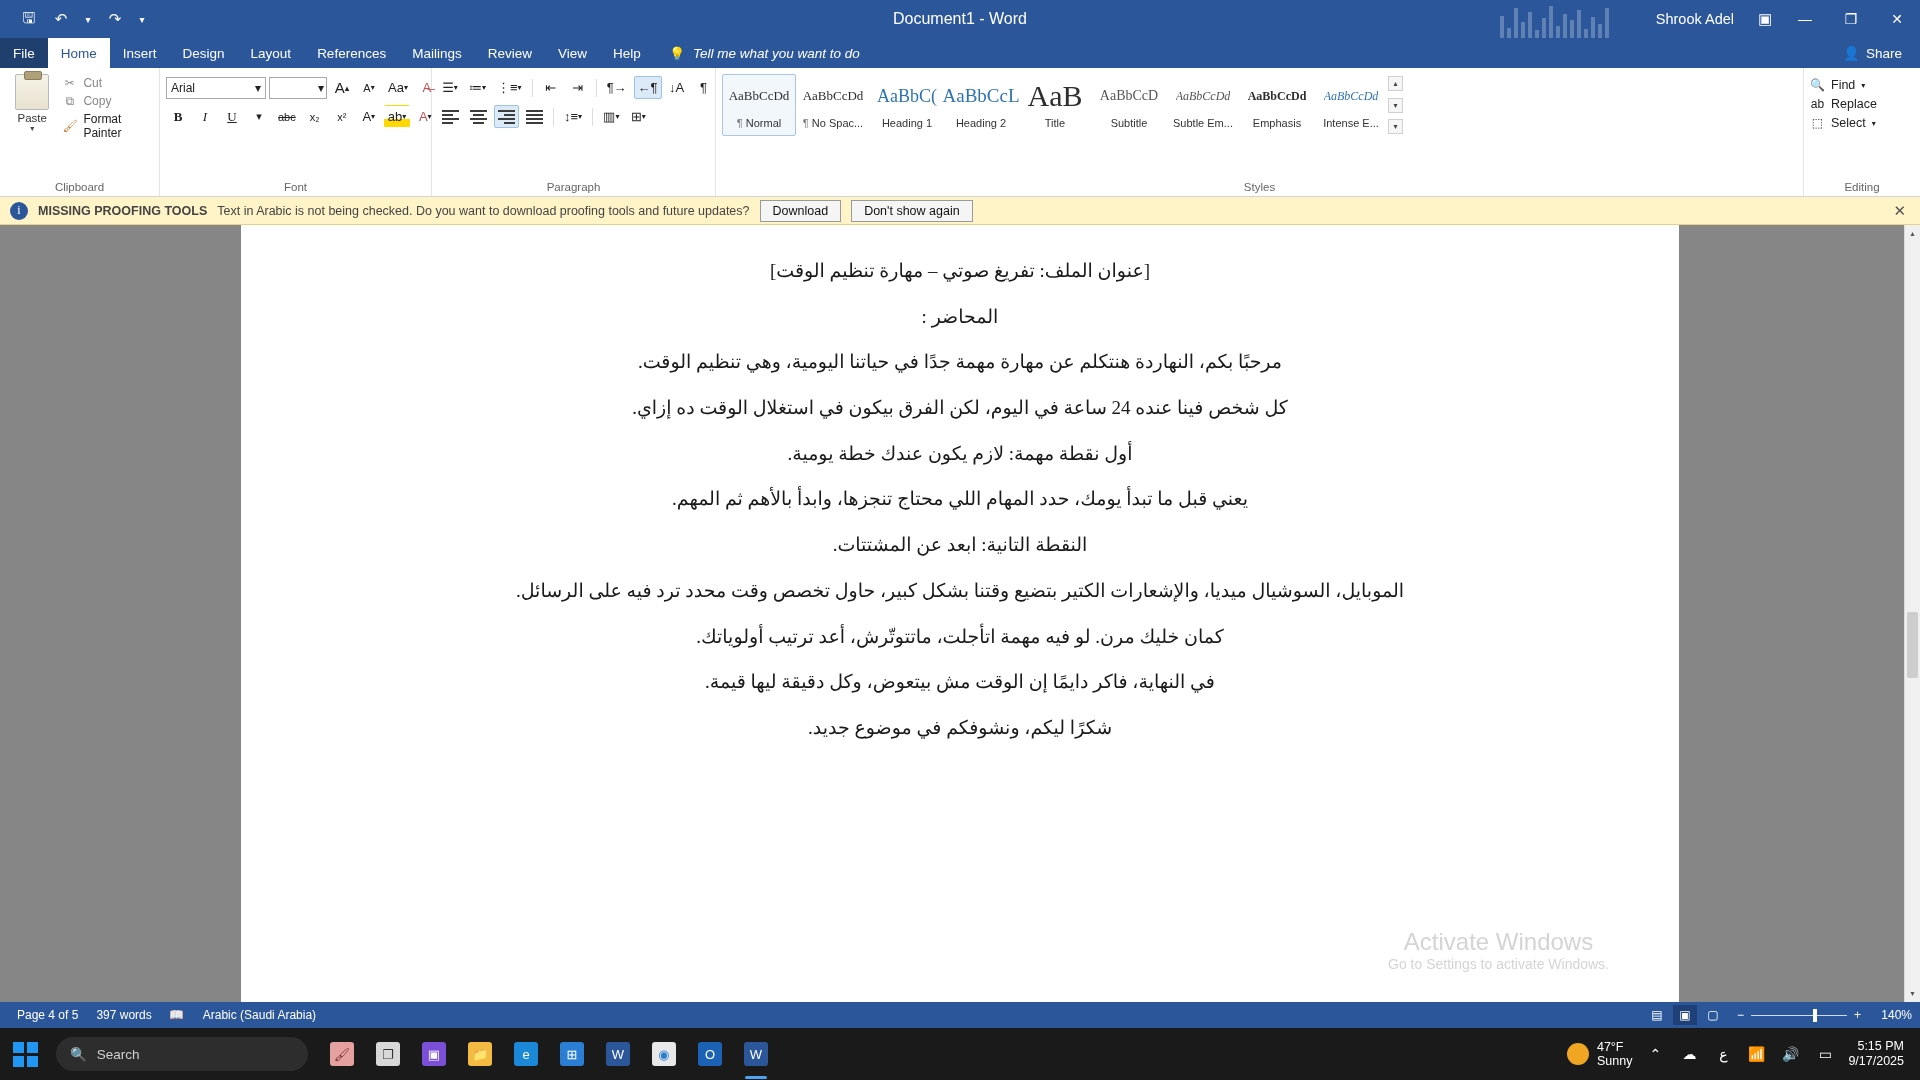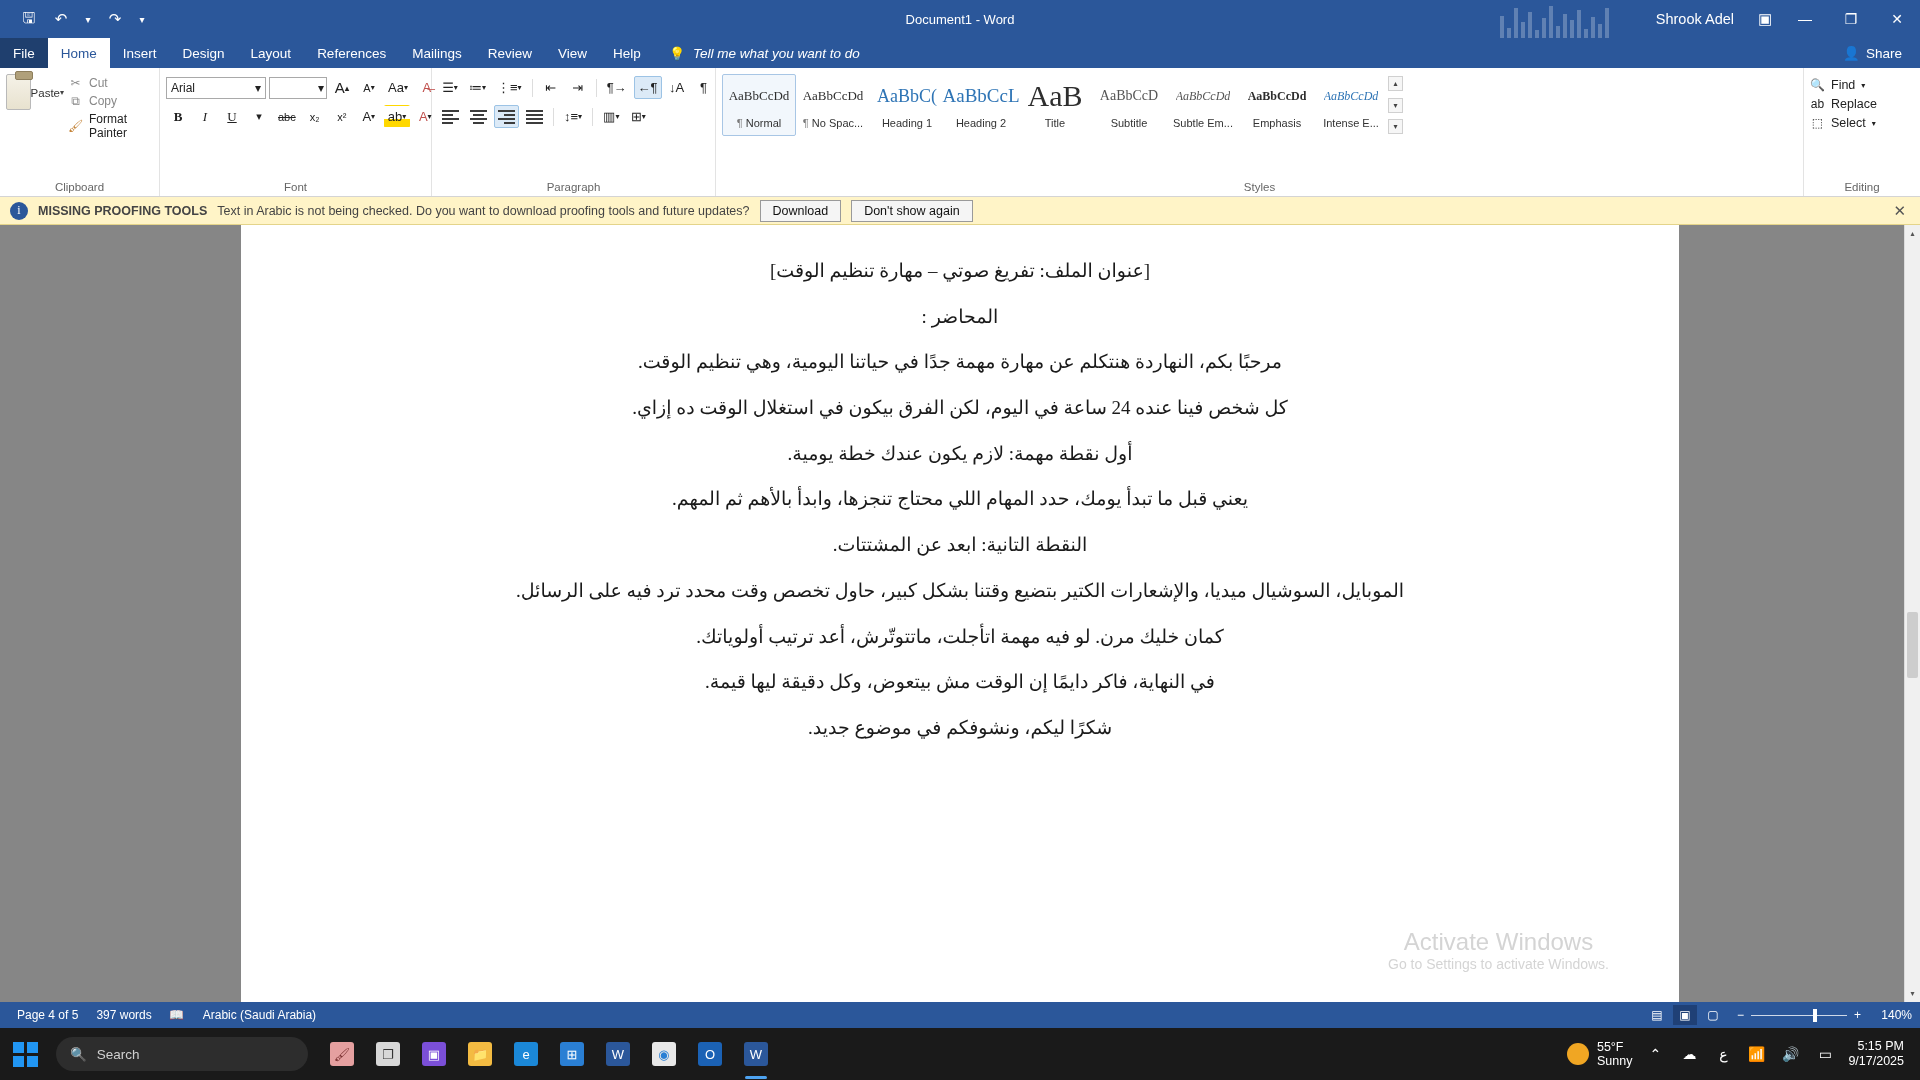--- a/index.html
+++ b/index.html
@@ -25,21 +25,21 @@
   .qat { display: flex; align-items: center; gap: 2px; padding-left: 14px; }
   .qat-btn {
     width: 30px; height: 28px;
     display: flex; align-items: center; justify-content: center;
     color: #ffffff; font-size: 15px;
     border-radius: 2px;
   }
   .qat-btn.small { width: 20px; font-size: 10px; }
   .title-center {
     position: absolute; left: 0; right: 0; text-align: center;
-    font-size: 13px; color: #ffffff; pointer-events: none;
+    font-size: 16px; color: #ffffff; pointer-events: none;
   }
   .title-right {
     margin-left: auto; display: flex; align-items: center; gap: 0px; padding-right: 0px;
   }
   .user-name { font-size: 14.5px; color: #fff; margin-right: 14px; }
   .acct-icon { width: 34px; text-align: center; font-size: 15px; color: #fff; }
   .win-btn {
     width: 46px; height: 38px; display: flex; align-items: center; justify-content: center;
     color: #fff; font-size: 14px;
   }
@@ -90,21 +90,21 @@
   }
   .group-body { flex: 1; display: flex; align-items: flex-start; }
   .group-label {
     text-align: center; font-size: 11.5px; color: #666;
     height: 18px; line-height: 18px; position: relative;
   }
 
   
   .clip-col { display: flex; align-items: flex-start; }
   .paste {
-    width: 58px; display: flex; flex-direction: row; align-items: center;
+    width: 58px; display: flex; flex-direction: column; align-items: center;
     padding-top: 2px;
   }
   .paste-ico {
     width: 34px; height: 36px; border: 1px solid #b9b9b9; border-radius: 2px;
     background: linear-gradient(#f5f2e8,#e8e2cf);
     position: relative;
   }
   .paste-ico:before {
     content:""; position:absolute; left:8px; top:-4px; width:16px; height:7px;
     background:#b0a07a; border:1px solid #8d7e5c; border-radius:2px;
@@ -625,21 +625,21 @@
           <span class="sq" style="background:#1b62b5">O</span>
         </div>
       <div class="tbico active">
           <span class="sq" style="background:#2b579a">W</span>
         </div>
     </div>
     <div class="tray">
       <div class="weather">
         <span class="weather-ico"></span>
         <span class="weather-txt">
-          <span>55°F</span><br>
+          <span>47°F</span><br>
           <span>Sunny</span>
         </span>
       </div>
       <div class="tray-ico">⌃</div>
       <div class="tray-ico">☁</div>
       <div class="tray-ico">ع</div>
       <div class="tray-ico">📶</div>
       <div class="tray-ico">🔊</div>
       <div class="tray-ico">▭</div>
       <div class="clock">

